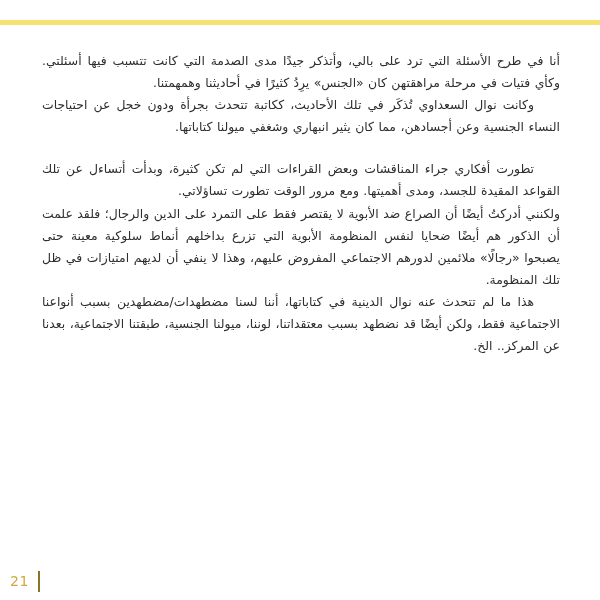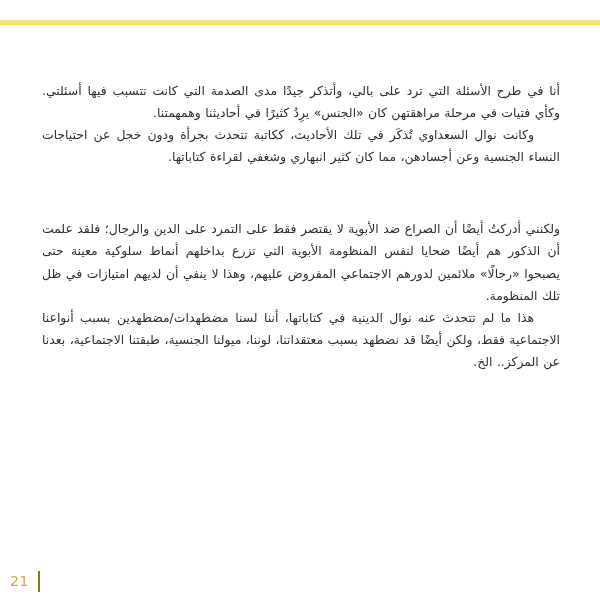--- a/index.html
+++ b/index.html
@@ -53,21 +53,21 @@
 
   p.para {
     margin: 0;
     text-indent: 26px;
     direction: rtl;
     text-align: justify;
     text-align-last: right;
     word-spacing: 0.5px;
   }
 
-  p.para.no-indent { text-indent: 0; margin-top: 30px; }
+  p.para.no-indent { text-indent: 0; }
 
   
   .footer {
     position: absolute;
     left: 0;
     bottom: 0;
     width: 587px;
     height: 46px;
     direction: ltr;
   }
@@ -98,26 +98,27 @@
 <body>
 
 <div class="page">
 
   <div class="top-rule"></div>
 
   <div class="content">
 
     <div class="block">
       <p class="para no-indent">أنا في طرح الأسئلة التي ترد على بالي، وأتذكر جيدًا مدى الصدمة التي كانت تتسبب فيها أسئلتي. وكأي فتيات في مرحلة مراهقتهن كان «الجنس» يرِدُ كثيرًا في أحاديثنا وهمهمتنا.</p>
-      <p class="para">وكانت نوال السعداوي تُذكَر في تلك الأحاديث، ككاتبة تتحدث بجرأة ودون خجل عن احتياجات النساء الجنسية وعن أجسادهن، مما كان كثير انبهاري وشغفي لقراءة كتاباتها.</p>
+      <p class="para">وكانت نوال السعداوي تُذكَر في تلك الأحاديث، ككاتبة تتحدث بجرأة ودون خجل عن احتياجات النساء الجنسية وعن أجسادهن، مما كان يثير انبهاري وشغفي ميولنا كتاباتها.</p>
     </div>
 
     <div class="gap"></div>
 
     <div class="block">
+      <p class="para">تطورت أفكاري  جراء المناقشات وبعض القراءات التي لم تكن كثيرة، وبدأت أتساءل عن تلك القواعد المقيدة للجسد، ومدى أهميتها. ومع مرور الوقت تطورت  تساؤلاتي.</p>
       <p class="para no-indent">ولكنني أدركتُ أيضًا أن الصراع ضد الأبوية لا يقتصر فقط على التمرد على الدين والرجال؛ فلقد علمت أن الذكور هم أيضًا ضحايا لنفس المنظومة الأبوية التي تزرع بداخلهم أنماط سلوكية معينة حتى يصبحوا «رجالًا» ملائمين لدورهم الاجتماعي المفروض عليهم، وهذا لا ينفي أن لديهم امتيازات في ظل تلك المنظومة.</p>
       <p class="para">هذا ما لم تتحدث عنه نوال الدينية في كتاباتها، أننا لسنا مضطهدات/مضطهدين بسبب أنواعنا الاجتماعية فقط، ولكن أيضًا قد نضطهد بسبب معتقداتنا، لوننا، ميولنا الجنسية، طبقتنا الاجتماعية، بعدنا عن المركز.. الخ.</p>
     </div>
 
   </div>
 
   <div class="footer">
     <div class="folio">
       <span class="folio-number">21</span>
       <span class="folio-rule"></span>

